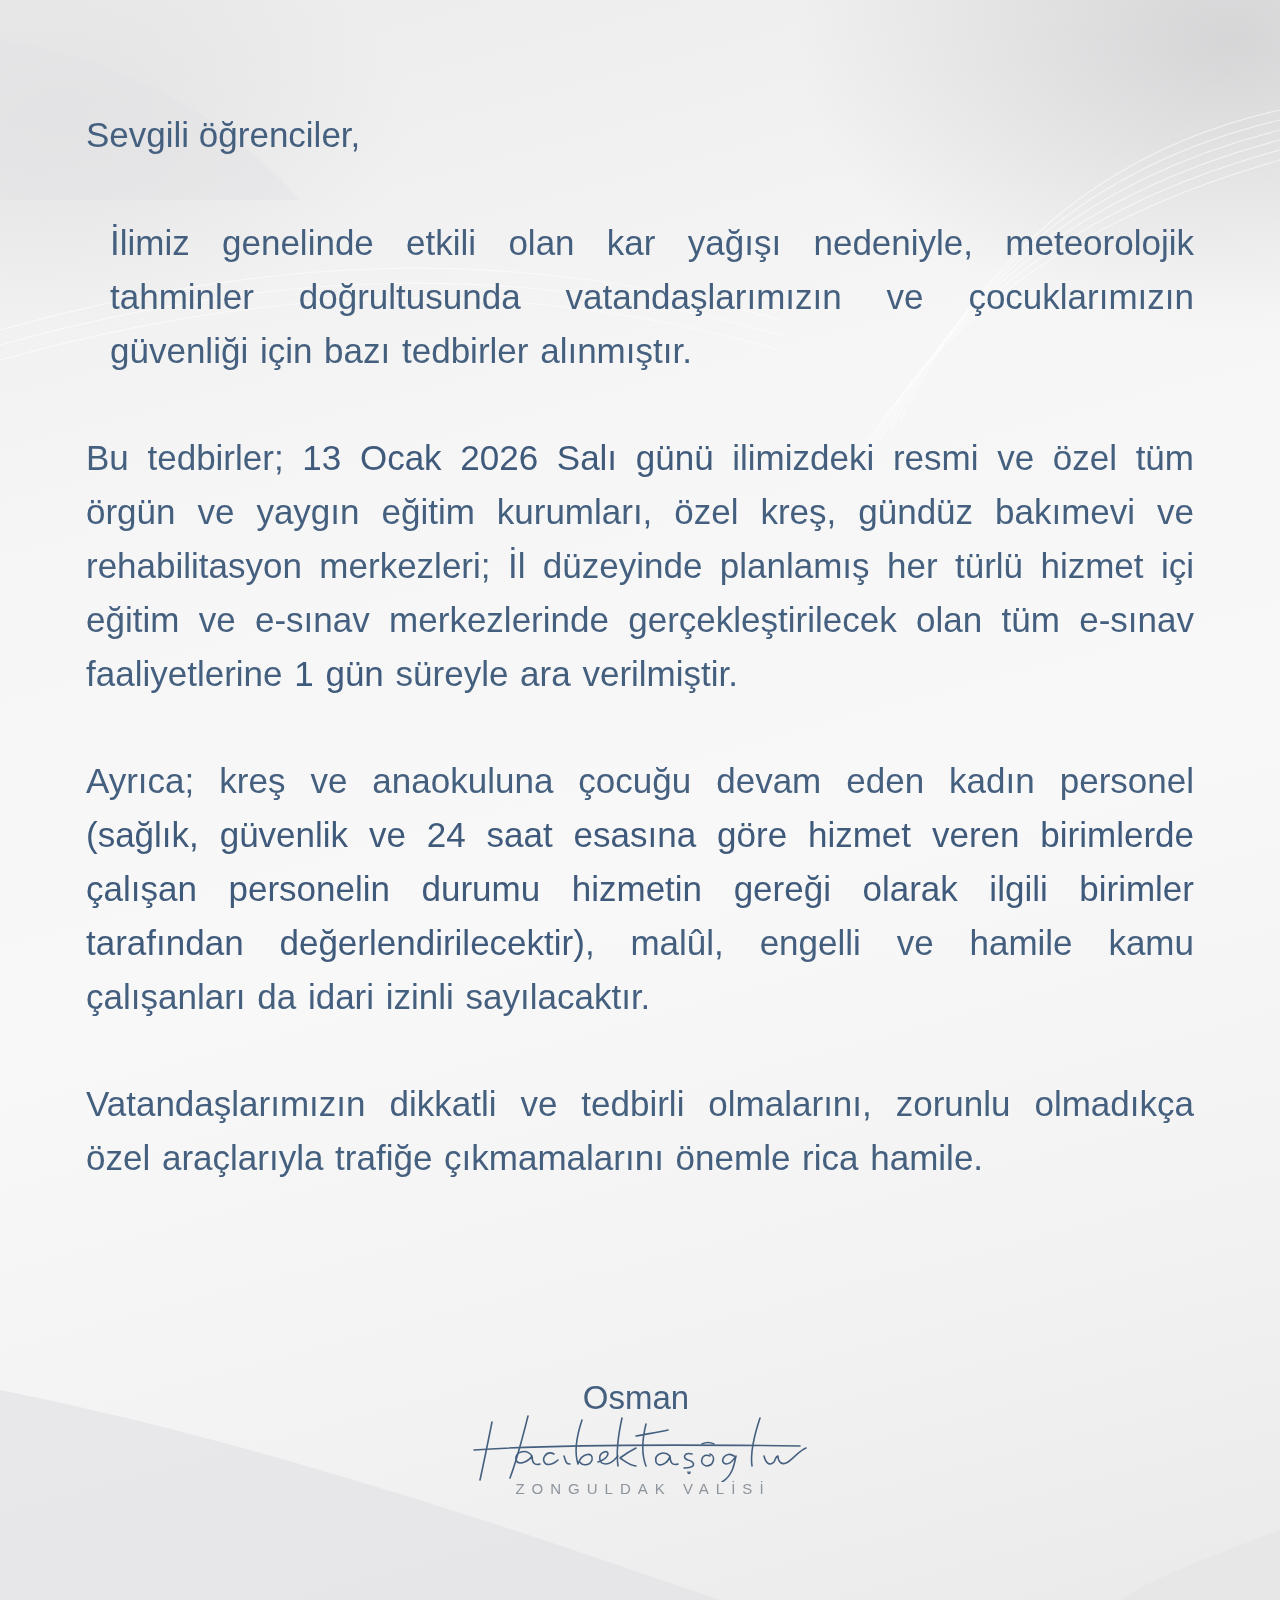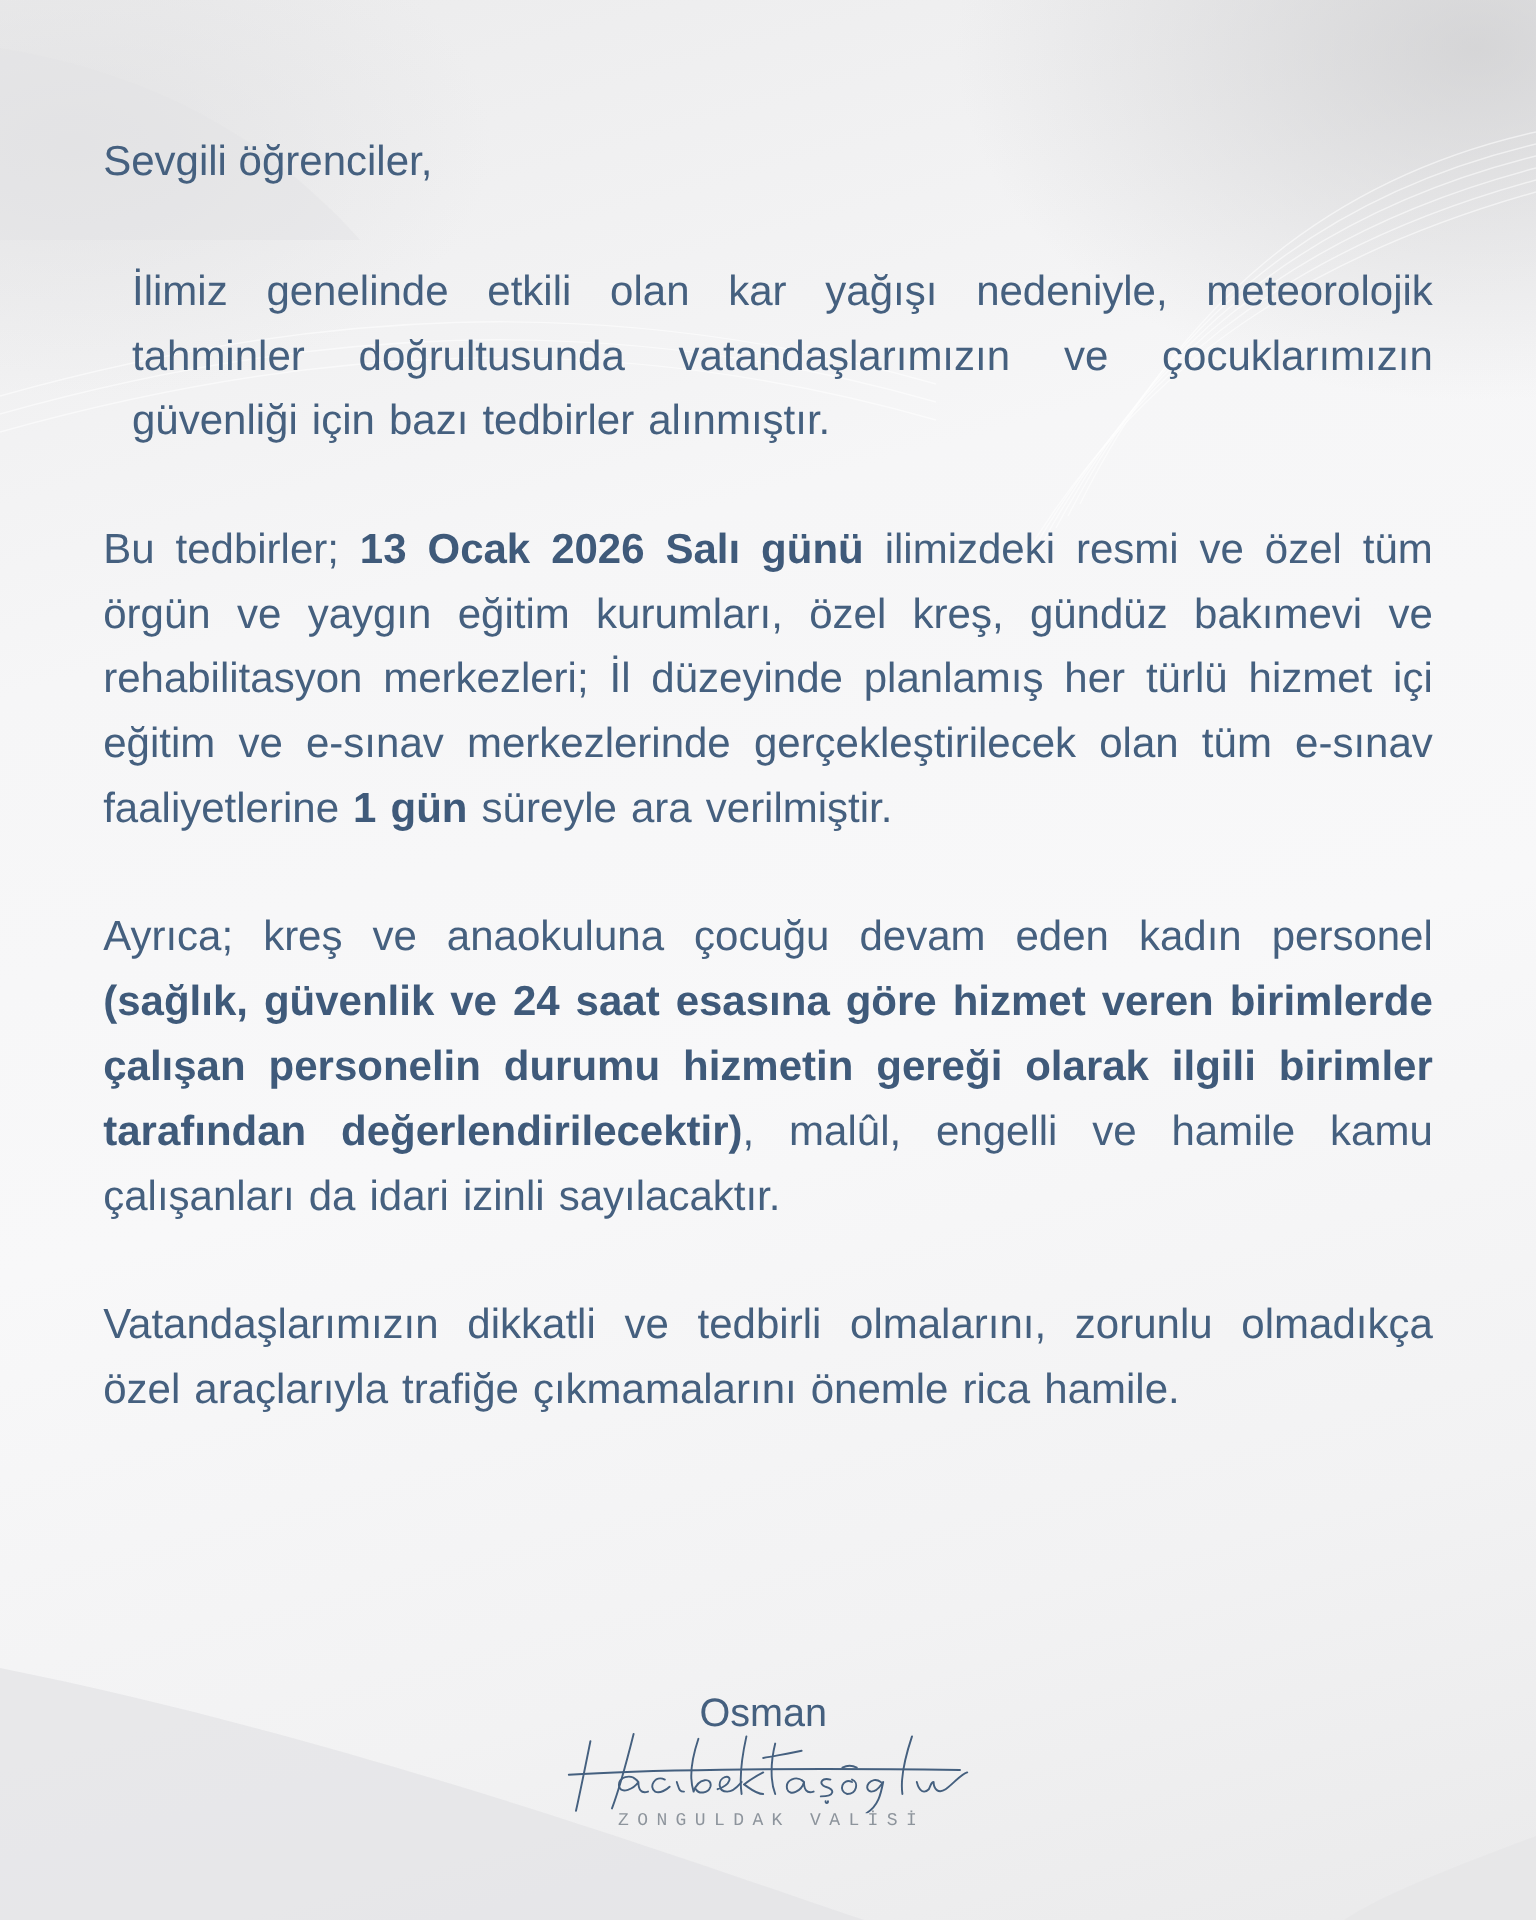--- a/index.html
+++ b/index.html
@@ -44,50 +44,48 @@
       margin: 0;
       font-size: 35px;
       line-height: 54px;
       text-align: justify;
       text-align-last: left;
       word-spacing: 2px;
     }
     .greeting { margin-bottom: 54px; }
     .para + .para { margin-top: 53px; }
     #p1 { margin-top: 0; margin-left: 24px; }
-    .para b { font-weight: 700; color: #3f5a7a; }
+    .para b { font-weight: 400; color: #3f5a7a; }
 
     .signature {
       position: absolute;
       left: 470px;
       top: 1378px;
       width: 340px;
       z-index: 1;
       text-align: center;
       color: #45607f;
     }
     .sig-first {
       font-size: 33px;
       line-height: 40px;
       margin-left: -8px;
-      margin-top: 29px;
     }
     .sig-script {
       position: relative;
       height: 70px;
       margin-top: -6px;
     }
     .sig-script svg { position: absolute; left: 0; top: 0; }
     .sig-title {
       font-size: 15px;
       letter-spacing: 7px;
       color: #8d949c;
       margin-top: -2px;
       margin-left: 6px;
-      font-family: Liberation Mono, monospace;
     }
   </style>
 </head>
 <body>
 
 <div class="bg">
   <svg width="1280" height="1600" viewBox="0 0 1280 1600">
     <defs>
       <linearGradient id="gl" x1="0" y1="0" x2="1" y2="1">
         <stop offset="0" stop-color="#ffffff" stop-opacity="0.0"></stop>

